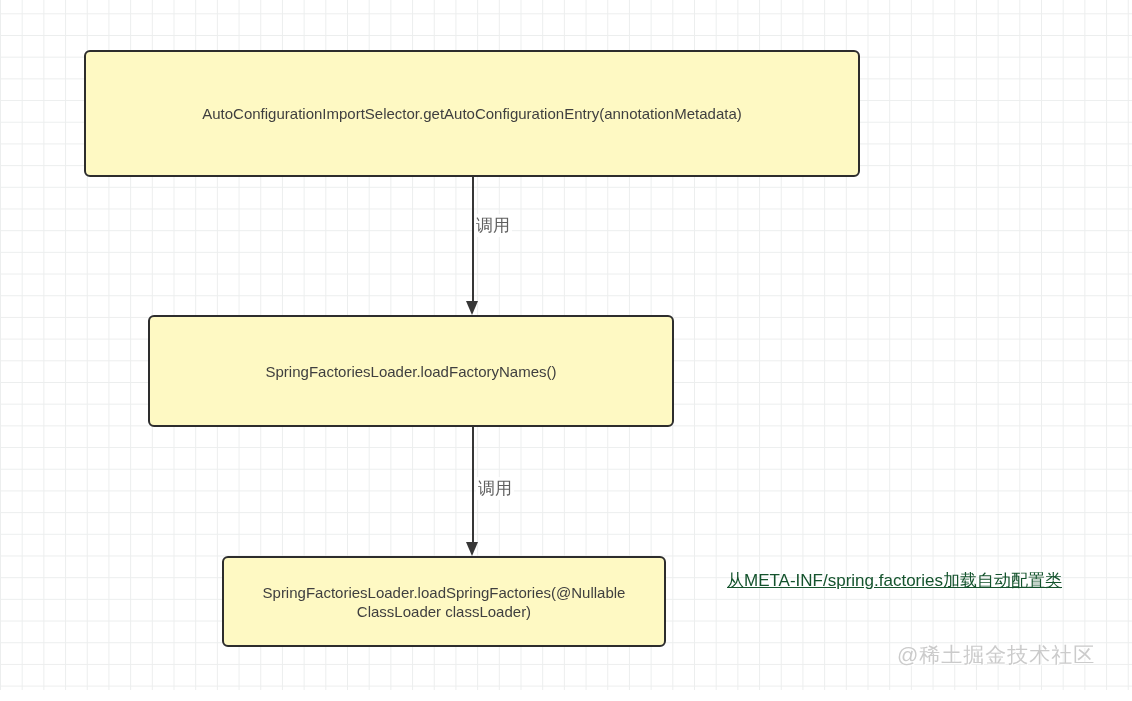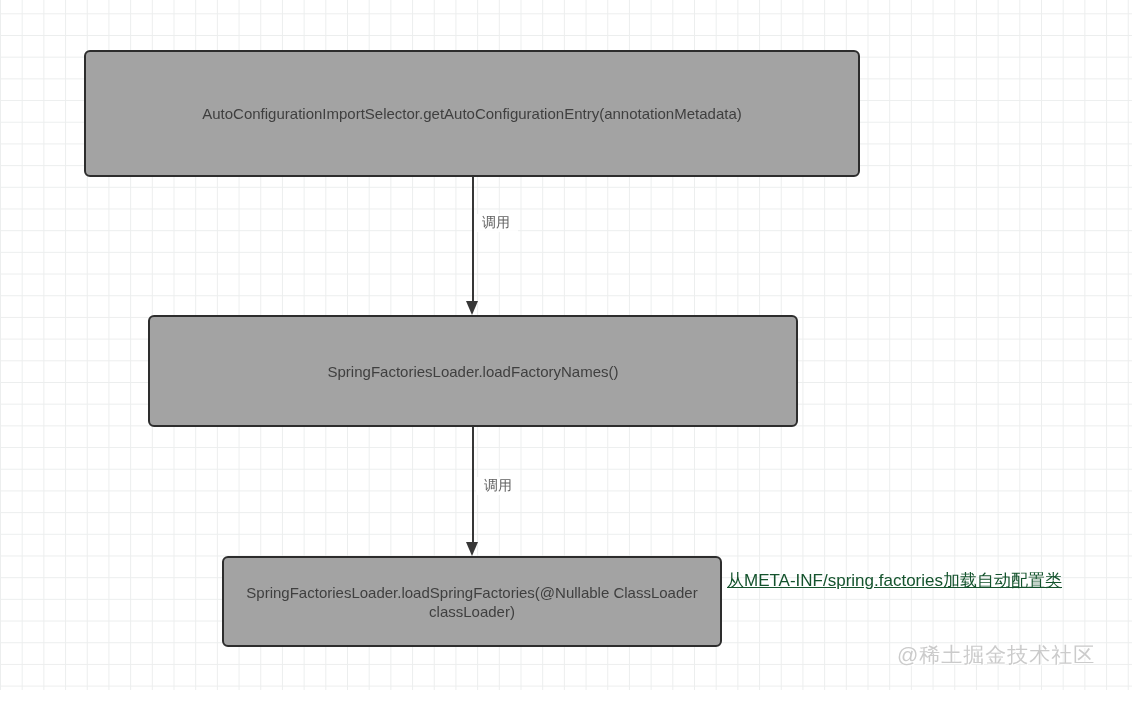--- a/index.html
+++ b/index.html
@@ -22,35 +22,35 @@
     height: 690px;
     background-image:
       linear-gradient(to right, #eceeee 1px, transparent 1px),
       linear-gradient(to bottom, #eceeee 1px, transparent 1px);
     background-size: 21.7px 21.7px;
     background-position: 0px 13.3px;
   }
   .node {
     position: absolute;
     box-sizing: border-box;
-    background: #a3a3a3;
+    background: #fef9c3;
     border: 2.5px solid #2d2d2d;
     border-radius: 6px;
     display: flex;
     align-items: center;
     justify-content: center;
     text-align: center;
     color: #3f3f3f;
     font-size: 15px;
     line-height: 19px;
     padding: 6px 18px;
   }
   .node-top    { left: 84px;  top: 50px;  width: 776px; height: 127px; }
-  .node-mid    { left: 148px; top: 315px; width: 650px; height: 112px; }
-  .node-bottom { left: 222px; top: 556px; width: 500px; height: 91px;  }
+  .node-mid    { left: 148px; top: 315px; width: 526px; height: 112px; }
+  .node-bottom { left: 222px; top: 556px; width: 444px; height: 91px;  }
 
   .edge-line {
     position: absolute;
     width: 2.5px;
     background: #373737;
     left: 471.5px;
   }
   .edge-line-1 { top: 177px; height: 125px; }
   .edge-line-2 { top: 427px; height: 116px; }
 
@@ -61,23 +61,23 @@
     border-left: 6.5px solid transparent;
     border-right: 6.5px solid transparent;
     border-top: 14px solid #373737;
   }
   .edge-head-1 { top: 301px; }
   .edge-head-2 { top: 542px; }
 
   .edge-label {
     position: absolute;
     color: #5f5f5f;
-    font-size: 14px;
+    font-size: 17px;
     background: rgba(255,255,255,0.85);
-    padding: 0 8px;
+    padding: 0 2px;
     white-space: nowrap;
   }
   .edge-label-1 { left: 474px; top: 214px; }
   .edge-label-2 { left: 476px; top: 477px; }
 
   .annotation {
     position: absolute;
     font-size: 17px;
     white-space: nowrap;
   }

